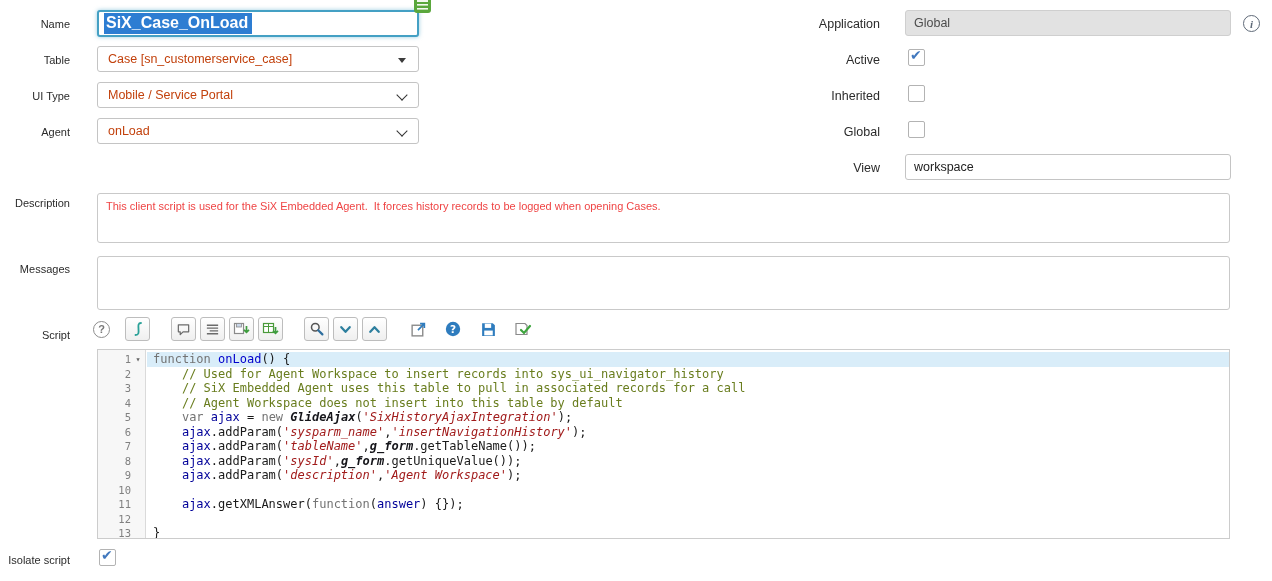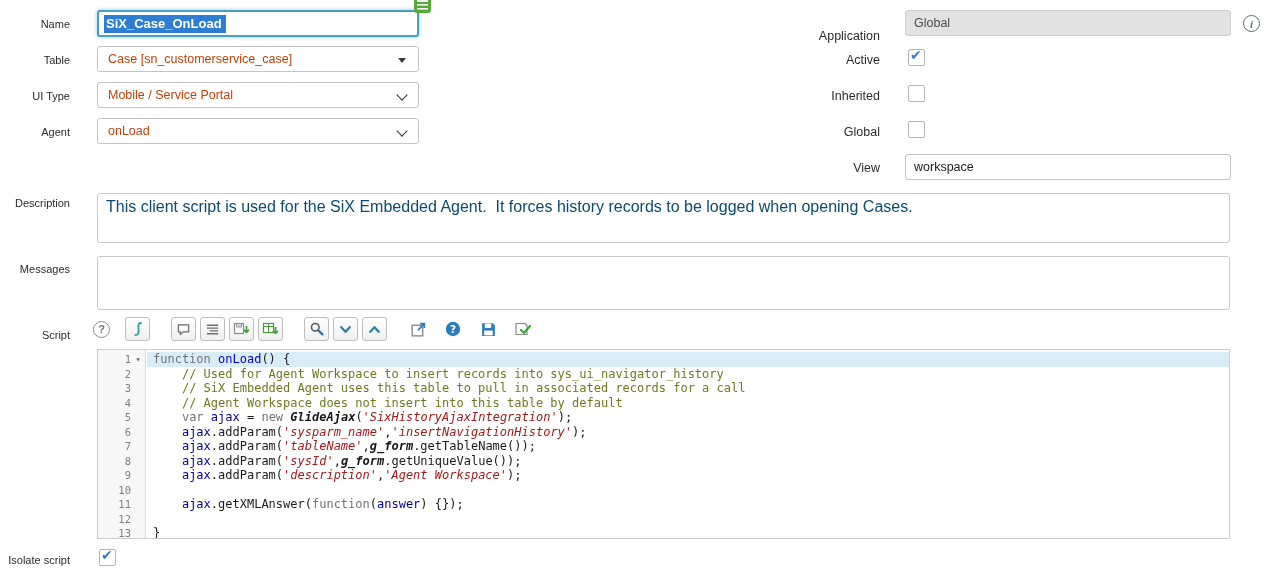--- a/index.html
+++ b/index.html
@@ -3,32 +3,32 @@
 <meta charset="utf-8">
 <style>
   *{box-sizing:border-box;margin:0;padding:0}
   html,body{background:#fff}
   body{font-family:"Liberation Sans",sans-serif;color:#2b2b2b}
   #page{position:relative;width:1272px;height:581px;background:#fff;overflow:hidden}
   .abs{position:absolute}
   .lbl{position:absolute;left:0;width:70px;text-align:right;font-size:11px;color:#2b2b2b;line-height:15px}
   .rlbl{position:absolute;left:690px;width:190px;text-align:right;font-size:12.5px;color:#2b2b2b;line-height:15px}
   .name-input{border:2px solid #44a0c4;border-radius:3px;background:#fff;box-shadow:0 0 4px rgba(68,160,196,.55);display:flex;align-items:center;padding:0 5px}
-  .name-input .sel{background:#2d7dd2;color:#fff;font-weight:bold;font-size:13px;padding:1px 4px 2px 2px;white-space:nowrap}
+  .name-input .sel{background:#2d7dd2;color:#fff;font-weight:bold;font-size:16px;padding:1px 4px 2px 2px;white-space:nowrap}
   .select{height:26px;border:1px solid #c4c4c4;border-radius:3px;background:#fff;display:flex;align-items:center;padding:0 26px 0 10px;font-size:12.5px;color:#c2410c;cursor:pointer}
   .select .sval{white-space:nowrap;overflow:hidden}
   .caret-solid{position:absolute;right:12px;top:11px;width:0;height:0;border-left:4.5px solid transparent;border-right:4.5px solid transparent;border-top:5.5px solid #3c3c3c}
   .caret-thin{position:absolute;right:12px;top:8px;width:8px;height:8px;border-right:1.7px solid #333;border-bottom:1.7px solid #333;transform:rotate(45deg)}
   .readonly{height:26px;background:#e2e2e2;border:1px solid #cfcfcf;border-radius:3px;display:flex;align-items:center;padding:0 8px;font-size:12.5px;color:#4c4c4c}
   .txt{height:26px;border:1px solid #c4c4c4;border-radius:3px;background:#fff;padding:0 8px;font-size:12.5px;color:#222;font-family:"Liberation Sans",sans-serif;outline:none}
   .info{width:17px;height:17px;border:1.4px solid #5f6a78;border-radius:50%;color:#5f6a78;display:flex;align-items:center;justify-content:center;font-size:11px;font-weight:bold;font-style:italic;font-family:"Liberation Serif",serif;cursor:pointer}
   .info::after{content:"i"}
   .cb{width:17px;height:17px;border:1px solid #b3b3b3;border-radius:2px;background:#fff;position:absolute;cursor:pointer}
   .cb.checked::after{content:"\2714";position:absolute;left:1px;top:-3px;font-size:14px;color:#4178be}
-  .ta{position:absolute;border:1px solid #c9c9c9;border-radius:3px;resize:none;font-family:"Liberation Sans",sans-serif;font-size:16px;color:#0c4a6e;padding:5px 8px;line-height:15px;outline:none;background:#fff}
+  .ta{position:absolute;border:1px solid #c9c9c9;border-radius:3px;resize:none;font-family:"Liberation Sans",sans-serif;font-size:11px;color:#ef4444;padding:5px 8px;line-height:15px;outline:none;background:#fff}
   .green-icon{z-index:5}
   .toolbar{display:flex;align-items:center;gap:4px}
   .tbtn{height:24px;min-width:25px;border:1px solid #bdbdbd;border-radius:3px;background:linear-gradient(#fff,#efefef);display:flex;align-items:center;justify-content:center;cursor:pointer;padding:0 3px}
   .ticon{border:none;background:none;height:24px;min-width:20px;display:flex;align-items:center;justify-content:center;cursor:pointer}
   .sp{width:13px}.sp2{width:7px}
   .help-q{width:17px;height:17px;border:1.5px solid #8d8d8d;border-radius:50%;color:#777;font-size:11px;font-weight:bold;display:flex;align-items:center;justify-content:center;cursor:pointer}
   .help-q::after{content:"?"}
   .editor{border:1px solid #ccc;background:#fff;overflow:hidden}
   .gutter{position:absolute;left:0;top:0;bottom:0;width:48px;background:#f7f7f7;border-right:1px solid #dadada;padding-top:2px}
   .gline{height:14.5px;display:flex;align-items:center;font-family:"DejaVu Sans Mono",monospace;font-size:10.5px;color:#808080}
@@ -52,21 +52,21 @@
 
   <div class="lbl" style="top:17px">Name</div>
   <div class="lbl" style="top:53px">Table</div>
   <div class="lbl" style="top:89px">UI Type</div>
   <div class="lbl" style="top:125px">Agent</div>
   <div class="lbl" style="top:196px">Description</div>
   <div class="lbl" style="top:262px">Messages</div>
   <div class="lbl" style="top:328px">Script</div>
   <div class="lbl" style="top:553px">Isolate script</div>
 
-  <div class="rlbl" style="top:29px">Application</div>
+  <div class="rlbl" style="top:17px">Application</div>
   <div class="rlbl" style="top:53px">Active</div>
   <div class="rlbl" style="top:89px">Inherited</div>
   <div class="rlbl" style="top:125px">Global</div>
   <div class="rlbl" style="top:161px">View</div>
 
   <div class="name-input abs" style="left:97px;top:10px;width:322px;height:27px">
     <span class="sel">SiX_Case_OnLoad</span>
   </div>
 
   <div class="green-icon abs" style="left:413px;top:-3px">

